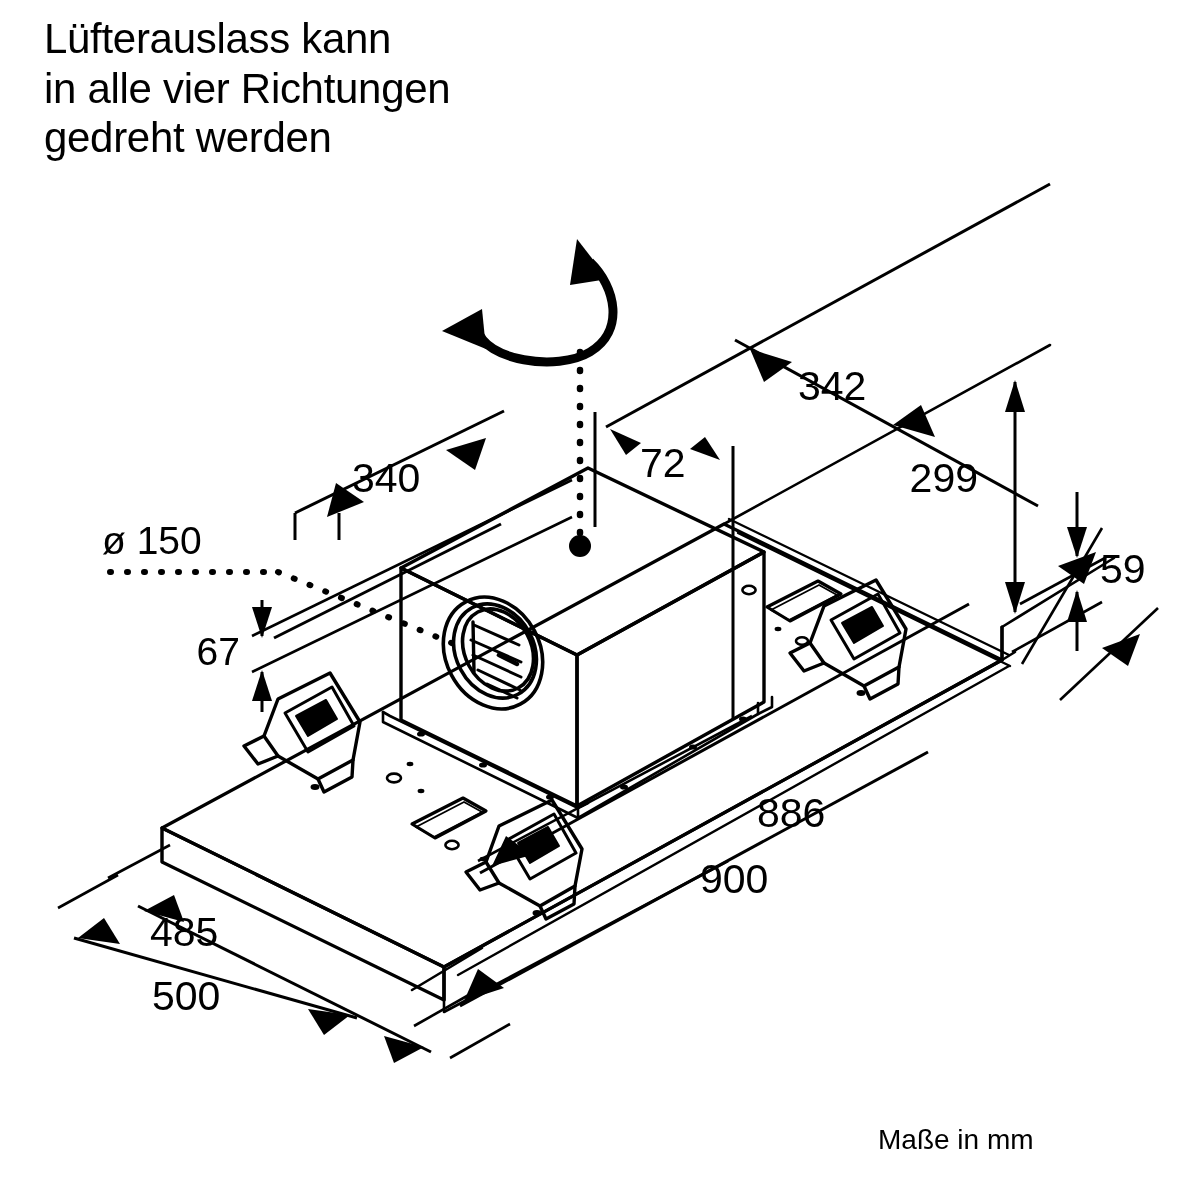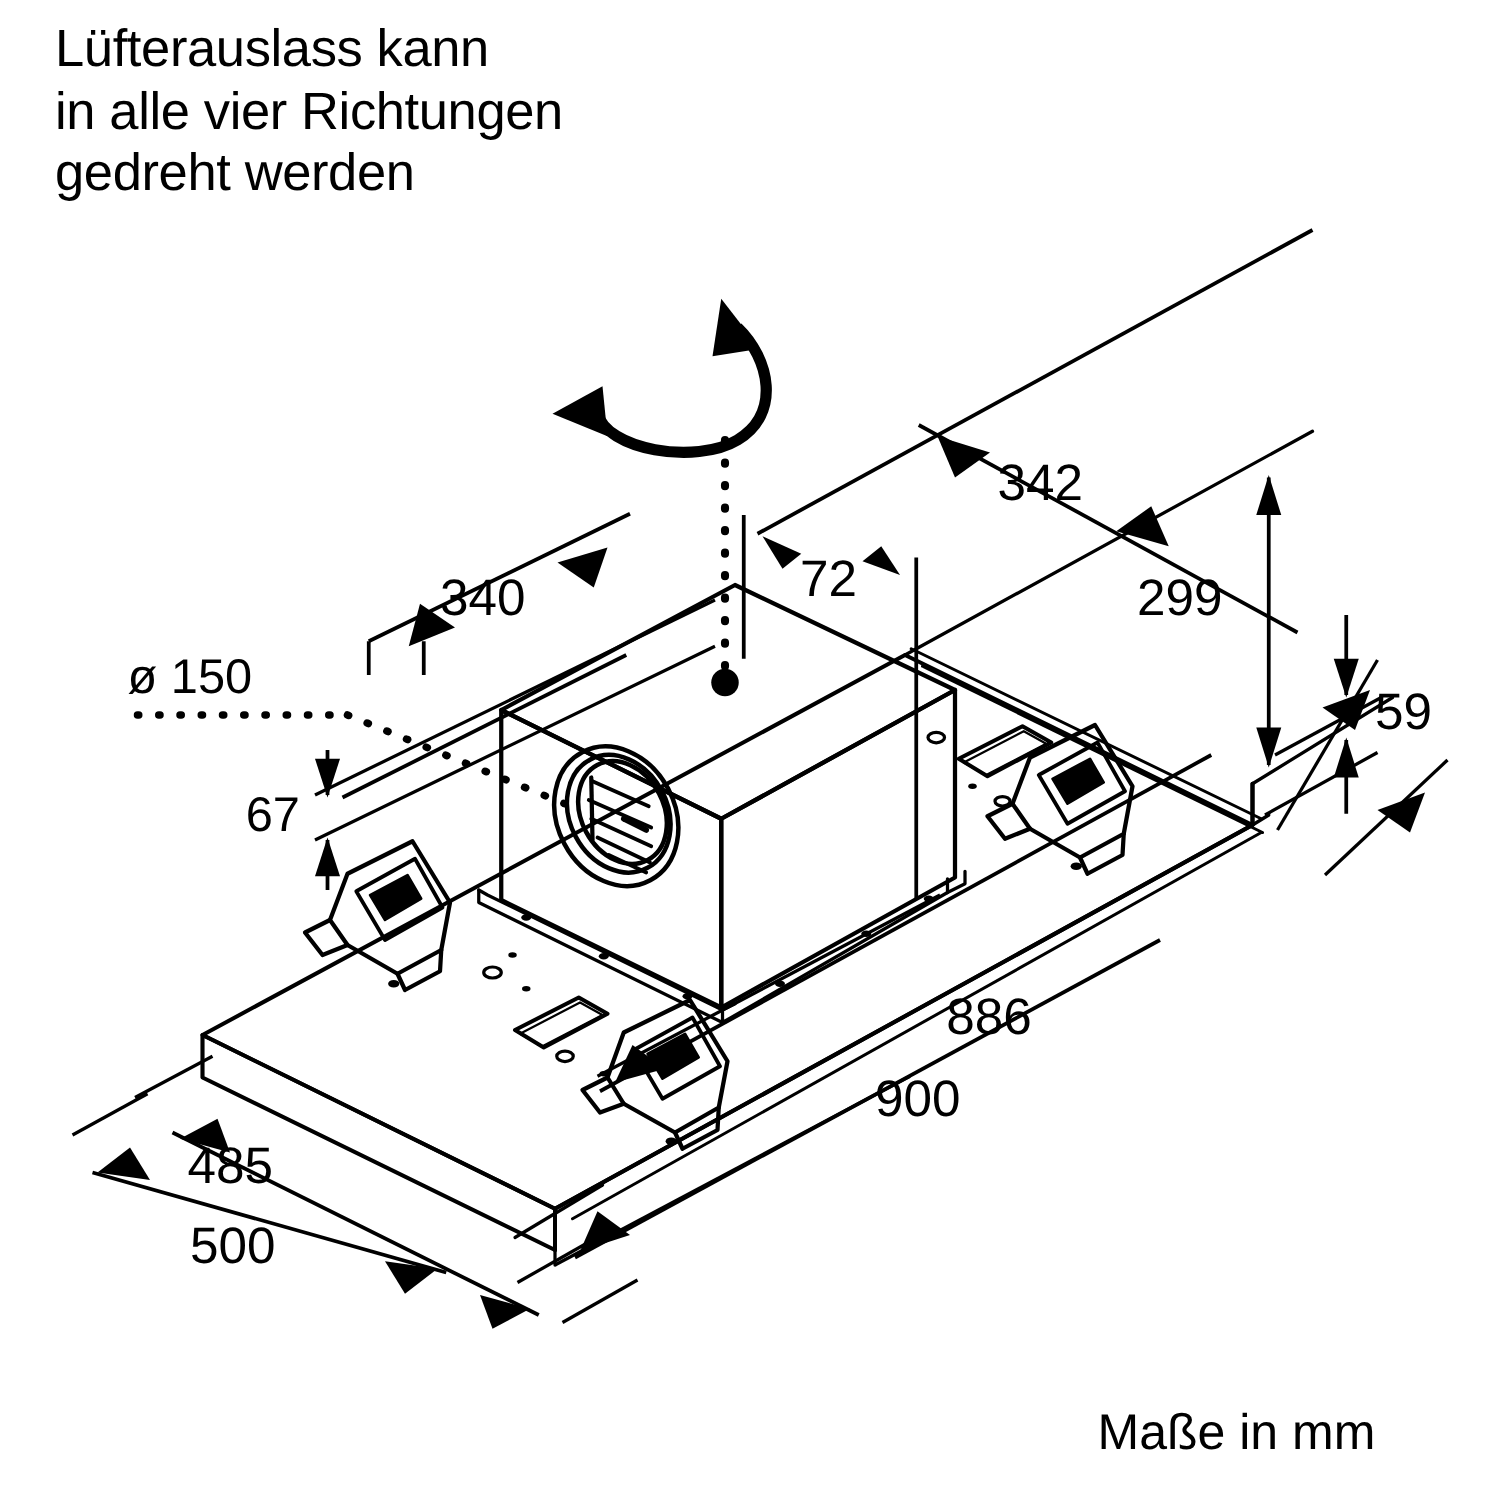--- a/index.html
+++ b/index.html
@@ -27,21 +27,21 @@
     line-height: 1.18;
     color: #000000;
     white-space: pre-line;
     letter-spacing: -0.3px;
   }
   #footnote {
     position: absolute;
     left: 866px;
     top: 1124px;
     font-family: "Liberation Sans", sans-serif;
-    font-size: 40px;
+    font-size: 28px;
     color: #000000;
     letter-spacing: 0px;
   }
   #drawing {
     position: absolute;
     left: 0;
     top: 0;
     width: 1200px;
     height: 1200px;
   }

